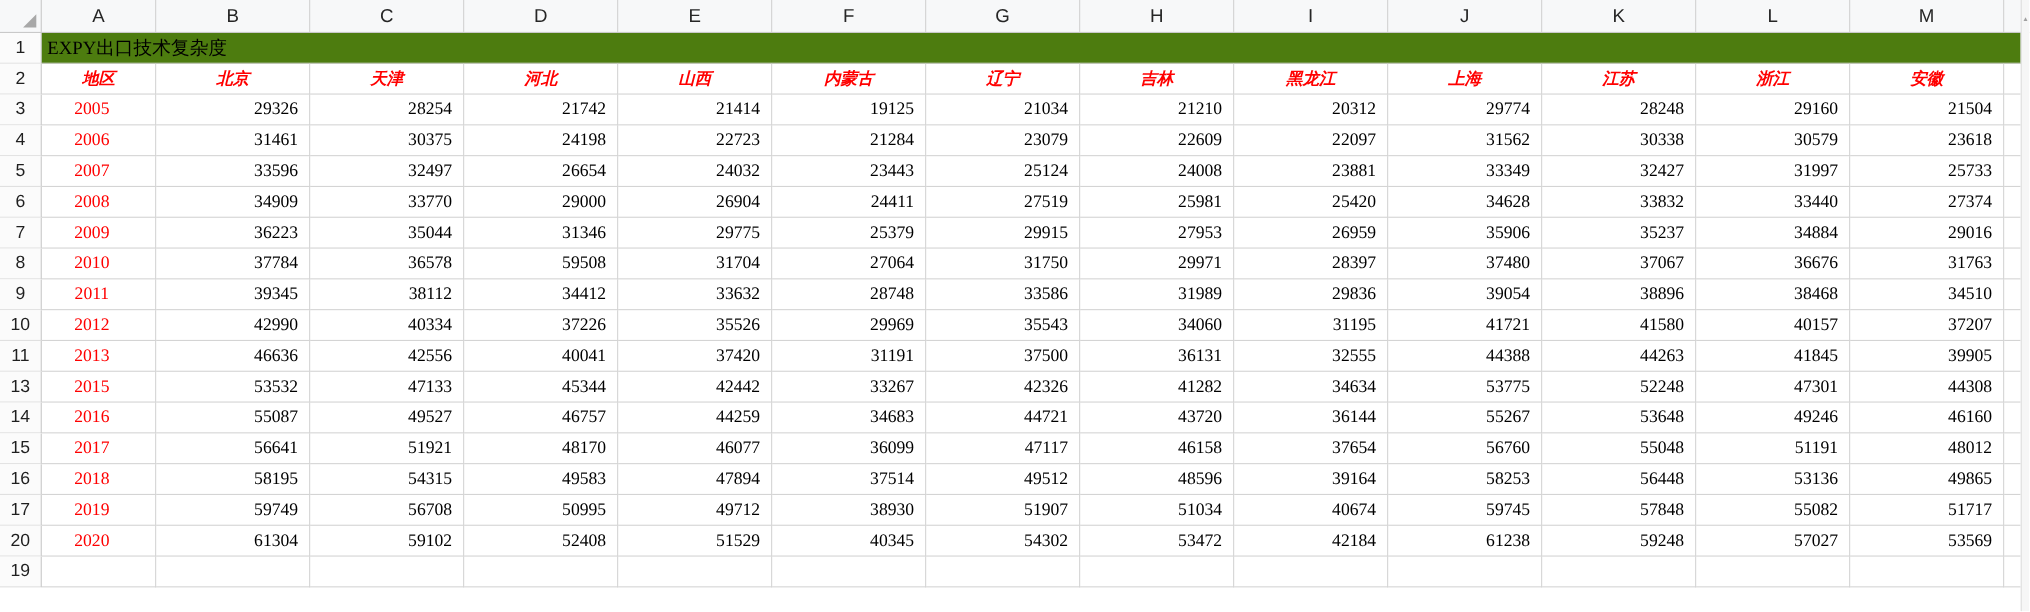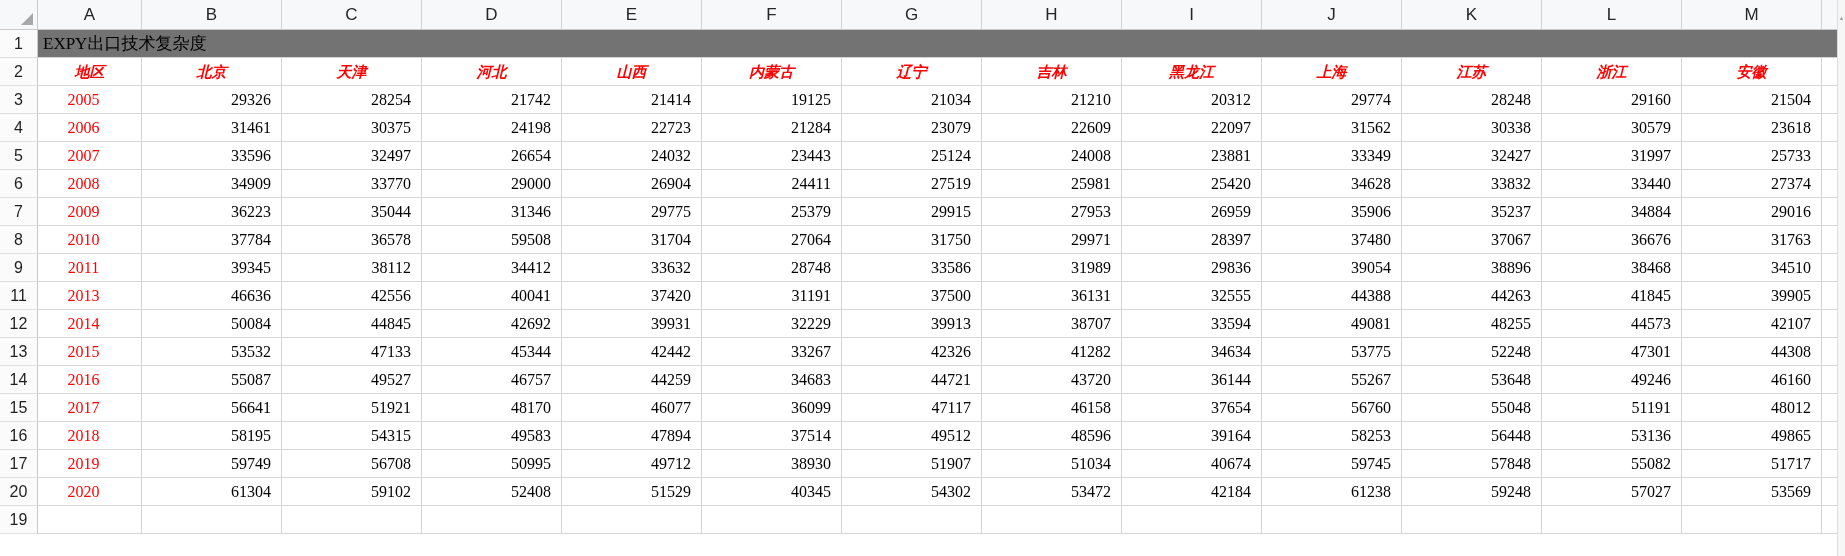--- a/index.html
+++ b/index.html
@@ -53,21 +53,21 @@
   .cell {
     border-right: 1px solid #d4d4d4;
     border-bottom: 1px solid #d4d4d4;
     line-height: 27px;
     font-size: 16px;
     overflow: hidden;
     white-space: nowrap;
   }
   .title-cell {
     width: 1799px; flex: 0 0 1799px;
-    background: #737373;
+    background: #4d7c0f;
     border-right: none;
     border-bottom: 1px solid #d4d4d4;
     line-height: 27px;
     padding-left: 5px;
     color: #000000;
     font-family: "Liberation Serif", "DejaVu Serif", serif;
     font-size: 17px;
   }
   .hdr-cell {
     text-align: center;
@@ -269,54 +269,54 @@
         <div class="cell val-cell w-col">33586</div>
         <div class="cell val-cell w-col">31989</div>
         <div class="cell val-cell w-col">29836</div>
         <div class="cell val-cell w-col">39054</div>
         <div class="cell val-cell w-col">38896</div>
         <div class="cell val-cell w-col">38468</div>
         <div class="cell val-cell w-col">34510</div>
         <div class="cell fill-cell w-fill"></div>
       </div>
       <div class="row">
+        <div class="num-cell">10</div>
+        <div class="cell year-cell w-a">2012</div>
+        <div class="cell val-cell w-col">42990</div>
+        <div class="cell val-cell w-col">40334</div>
+        <div class="cell val-cell w-col">37226</div>
+        <div class="cell val-cell w-col">35526</div>
+        <div class="cell val-cell w-col">29969</div>
+        <div class="cell val-cell w-col">35543</div>
+        <div class="cell val-cell w-col">34060</div>
+        <div class="cell val-cell w-col">31195</div>
+        <div class="cell val-cell w-col">41721</div>
+        <div class="cell val-cell w-col">41580</div>
+        <div class="cell val-cell w-col">40157</div>
+        <div class="cell val-cell w-col">37207</div>
+        <div class="cell fill-cell w-fill"></div>
+      </div>
+      <div class="row">
         <div class="num-cell">11</div>
         <div class="cell year-cell w-a">2013</div>
         <div class="cell val-cell w-col">46636</div>
         <div class="cell val-cell w-col">42556</div>
         <div class="cell val-cell w-col">40041</div>
         <div class="cell val-cell w-col">37420</div>
         <div class="cell val-cell w-col">31191</div>
         <div class="cell val-cell w-col">37500</div>
         <div class="cell val-cell w-col">36131</div>
         <div class="cell val-cell w-col">32555</div>
         <div class="cell val-cell w-col">44388</div>
         <div class="cell val-cell w-col">44263</div>
         <div class="cell val-cell w-col">41845</div>
         <div class="cell val-cell w-col">39905</div>
         <div class="cell fill-cell w-fill"></div>
       </div>
       <div class="row">
-        <div class="num-cell">12</div>
-        <div class="cell year-cell w-a">2014</div>
-        <div class="cell val-cell w-col">50084</div>
-        <div class="cell val-cell w-col">44845</div>
-        <div class="cell val-cell w-col">42692</div>
-        <div class="cell val-cell w-col">39931</div>
-        <div class="cell val-cell w-col">32229</div>
-        <div class="cell val-cell w-col">39913</div>
-        <div class="cell val-cell w-col">38707</div>
-        <div class="cell val-cell w-col">33594</div>
-        <div class="cell val-cell w-col">49081</div>
-        <div class="cell val-cell w-col">48255</div>
-        <div class="cell val-cell w-col">44573</div>
-        <div class="cell val-cell w-col">42107</div>
-        <div class="cell fill-cell w-fill"></div>
-      </div>
-      <div class="row">
         <div class="num-cell">13</div>
         <div class="cell year-cell w-a">2015</div>
         <div class="cell val-cell w-col">53532</div>
         <div class="cell val-cell w-col">47133</div>
         <div class="cell val-cell w-col">45344</div>
         <div class="cell val-cell w-col">42442</div>
         <div class="cell val-cell w-col">33267</div>
         <div class="cell val-cell w-col">42326</div>
         <div class="cell val-cell w-col">41282</div>
         <div class="cell val-cell w-col">34634</div>

